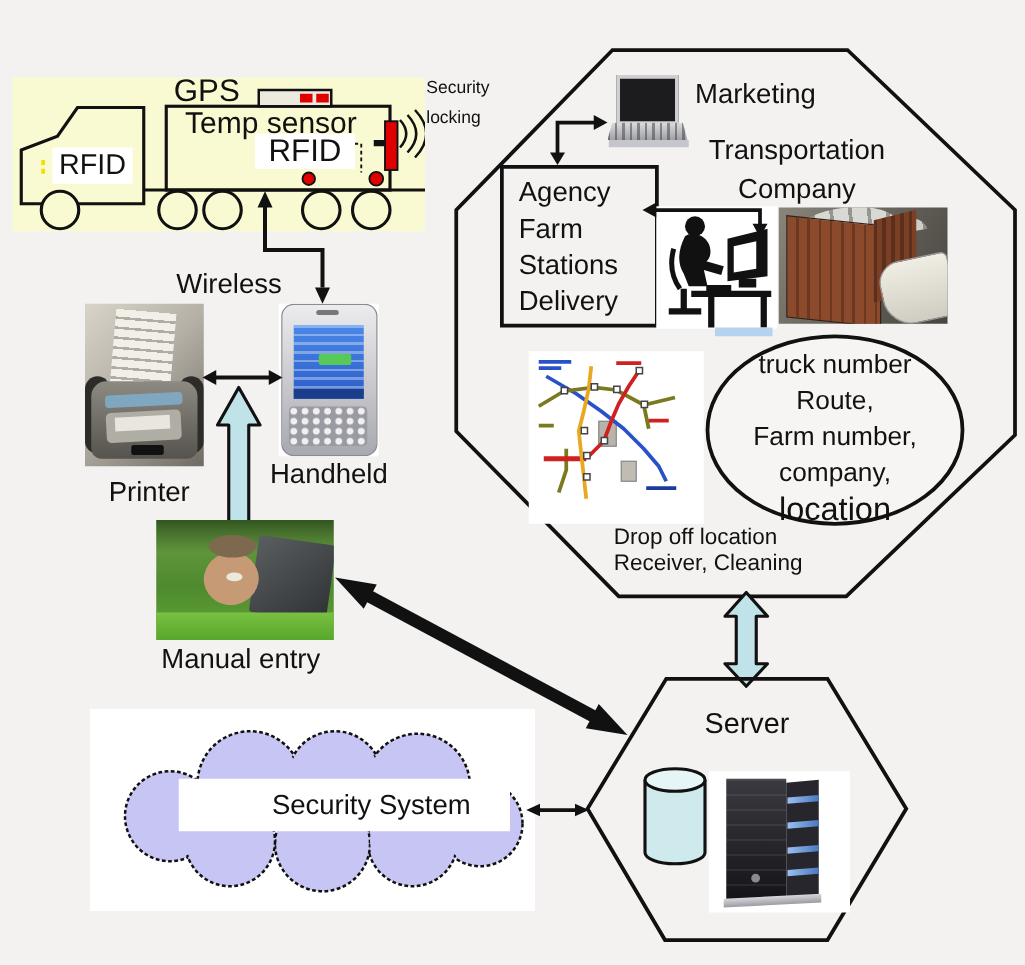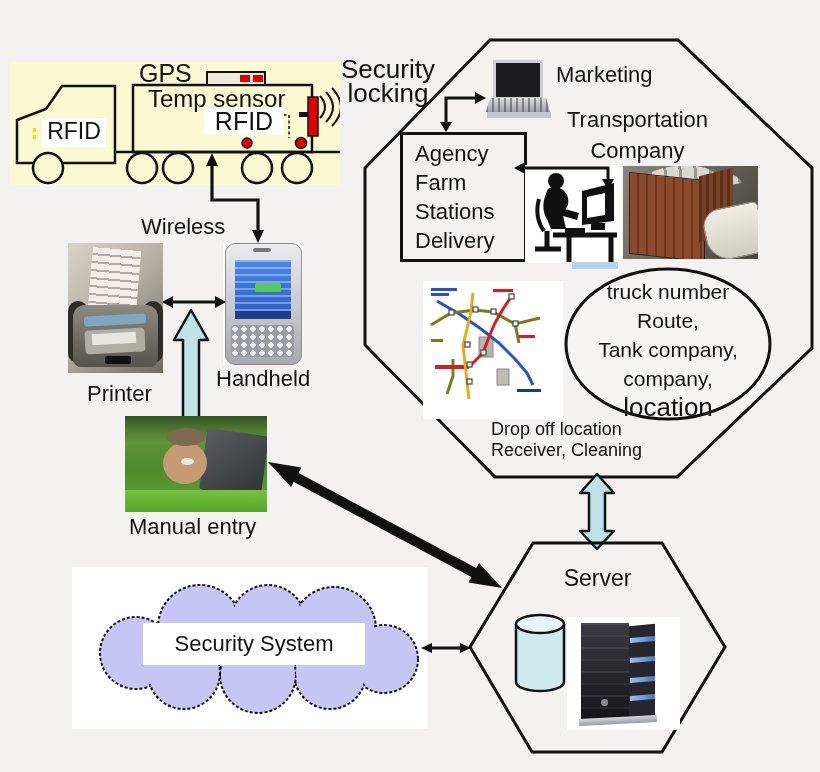--- a/index.html
+++ b/index.html
@@ -47,21 +47,21 @@
       <circle cx="168" cy="106" r="15" fill="#fafad2" stroke="#111" stroke-width="2.5"></circle>
       <circle cx="247" cy="106" r="15" fill="#fafad2" stroke="#111" stroke-width="2.5"></circle>
       <circle cx="287" cy="106" r="15" fill="#fafad2" stroke="#111" stroke-width="2.5"></circle>
     </svg>
   </div>
 
   <div class="label" style="left:139px;top:59px;font-size:25px;">GPS</div>
   <div class="label" style="left:148px;top:85px;font-size:24px;">Temp sensor</div>
   <div class="label center" style="left:204px;top:107px;width:80px;height:28px;background:#fff;font-size:25px;">RFID</div>
   <div class="label center" style="left:42px;top:118px;width:64px;height:29px;background:#fff;font-size:23px;">RFID</div>
-  <div class="label preline" style="left:341px;top:57px;font-size:26px;line-height:24px;text-align:center;">Security
+  <div class="label preline" style="left:341px;top:57px;font-size:14px;line-height:24px;">Security
 locking</div>
 
   <svg class="abs" style="left:198px;top:148px;" width="78" height="100" viewBox="0 0 78 100">
     <path d="M14,16 V52 H60 V82" fill="none" stroke="#111" stroke-width="3.2"></path>
     <polygon points="14,5 8,18 20,18" fill="#111"></polygon>
     <polygon points="60,95 54,82 66,82" fill="#111"></polygon>
   </svg>
   <div class="label" style="left:141px;top:214px;font-size:22px;">Wireless</div>
 
   <div class="photo" style="left:68px;top:243px;width:95px;height:130px;background:linear-gradient(135deg,#d8d4ca,#b4b0a6 45%,#6f6b63);">
@@ -206,21 +206,21 @@
       </g>
     </svg>
   </div>
 
   <svg class="abs" style="left:562px;top:266px;" width="212" height="158" viewBox="0 0 212 158">
     <ellipse cx="106" cy="78" rx="102" ry="75" fill="#f6f5f3" stroke="#111" stroke-width="3"></ellipse>
   </svg>
   <div class="abs center" style="left:566px;top:277px;width:204px;">
     <div class="label" style="position:static;font-size:21px;line-height:29px;">truck number</div>
     <div class="label" style="position:static;font-size:21px;line-height:29px;">Route,</div>
-    <div class="label" style="position:static;font-size:21px;line-height:29px;">Tank company,</div>
+    <div class="label" style="position:static;font-size:21px;line-height:29px;">Farm number,</div>
     <div class="label" style="position:static;font-size:21px;line-height:29px;">company,</div>
     <div class="label" style="position:static;font-size:26px;line-height:29px;">location</div>
   </div>
 
   <div class="label preline" style="left:491px;top:419px;font-size:18px;line-height:21px;">Drop off location
 Receiver, Cleaning</div>
 
   <svg class="abs" style="left:258px;top:452px;" width="252" height="142" viewBox="0 0 252 142">
     <line x1="28" y1="20" x2="226" y2="126" stroke="#111" stroke-width="10"></line>
     <polygon points="10,10 33,35 43.4,15.5" fill="#111"></polygon>
@@ -247,21 +247,21 @@
       <circle cx="64" cy="86" r="34"></circle>
         <circle cx="128" cy="60" r="40"></circle>
       <circle cx="196" cy="56" r="36"></circle>
         <circle cx="262" cy="62" r="40"></circle>
       <circle cx="312" cy="92" r="32"></circle>
         <circle cx="258" cy="106" r="34"></circle>
       <circle cx="186" cy="108" r="36"></circle>
         <circle cx="112" cy="106" r="34"></circle>
     </g>
   </svg>
-  <div class="abs center" style="left:143px;top:623px;width:222px;height:42px;background:#fff;">
+  <div class="abs center" style="left:143px;top:623px;width:222px;height:42px;background:#fff;padding-left:43px;">
     <div class="label" style="position:static;font-size:22px;line-height:42px;">Security System</div>
   </div>
 
   <svg class="abs" style="left:418px;top:638px;" width="56" height="20" viewBox="0 0 56 20">
     <line x1="10" y1="10" x2="46" y2="10" stroke="#111" stroke-width="3"></line>
     <polygon points="3,10 14,5 14,15" fill="#111"></polygon>
     <polygon points="53,10 42,5 42,15" fill="#111"></polygon>
   </svg>
 
   <svg class="abs" style="left:463px;top:536px;" width="270" height="222" viewBox="0 0 270 222">

